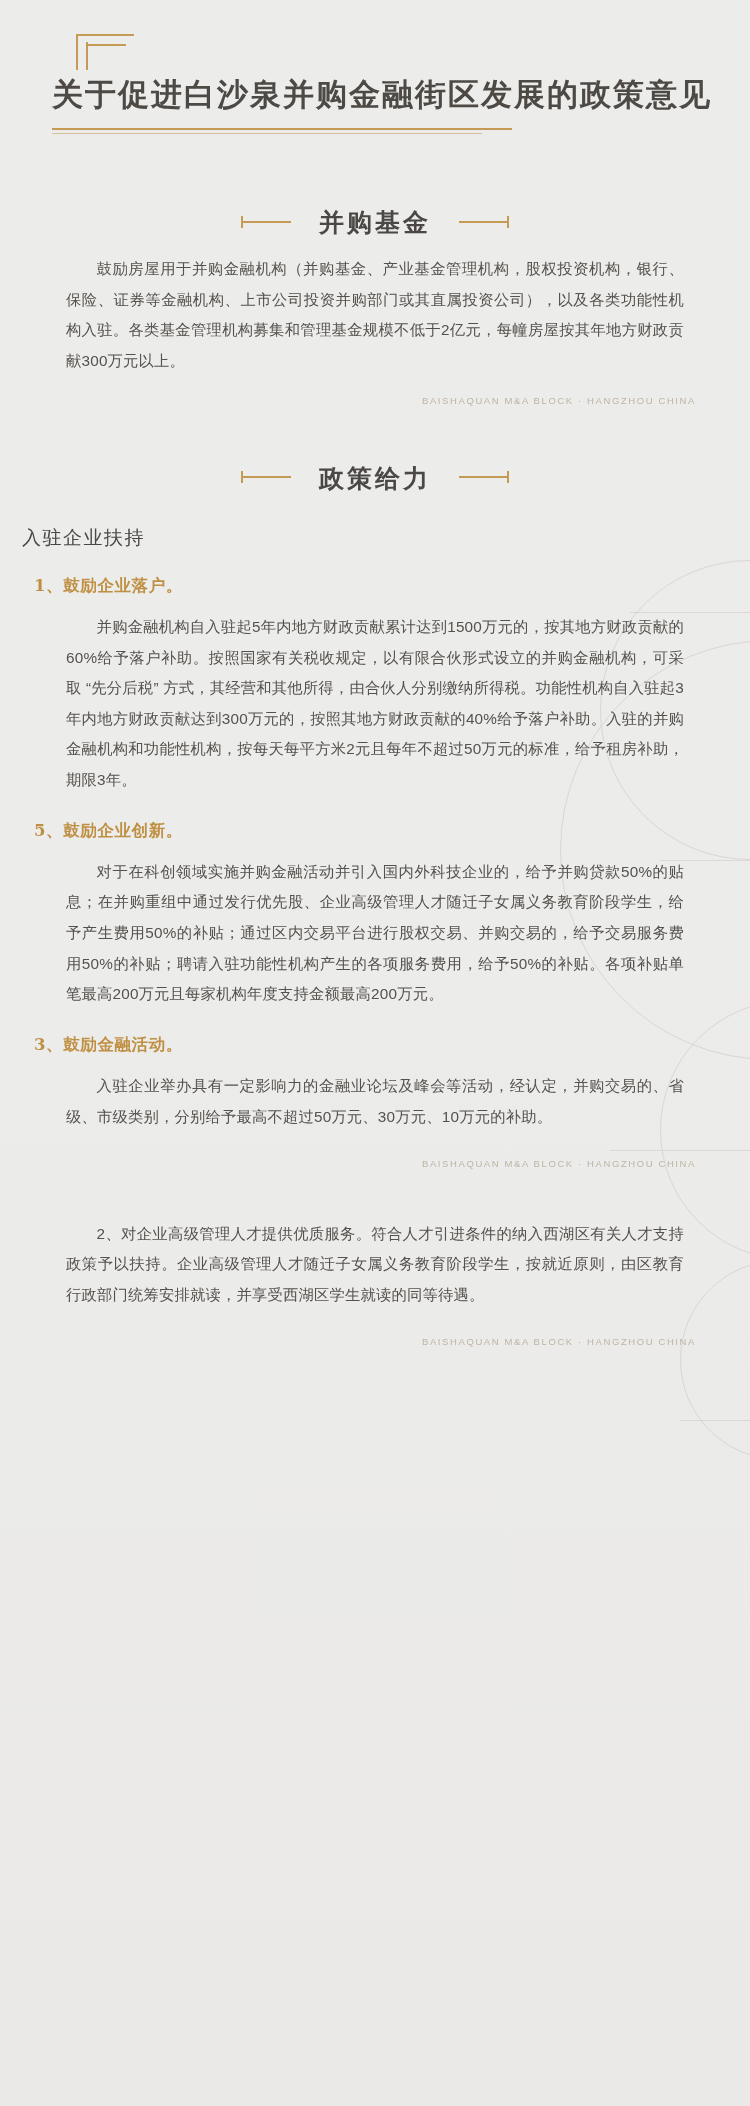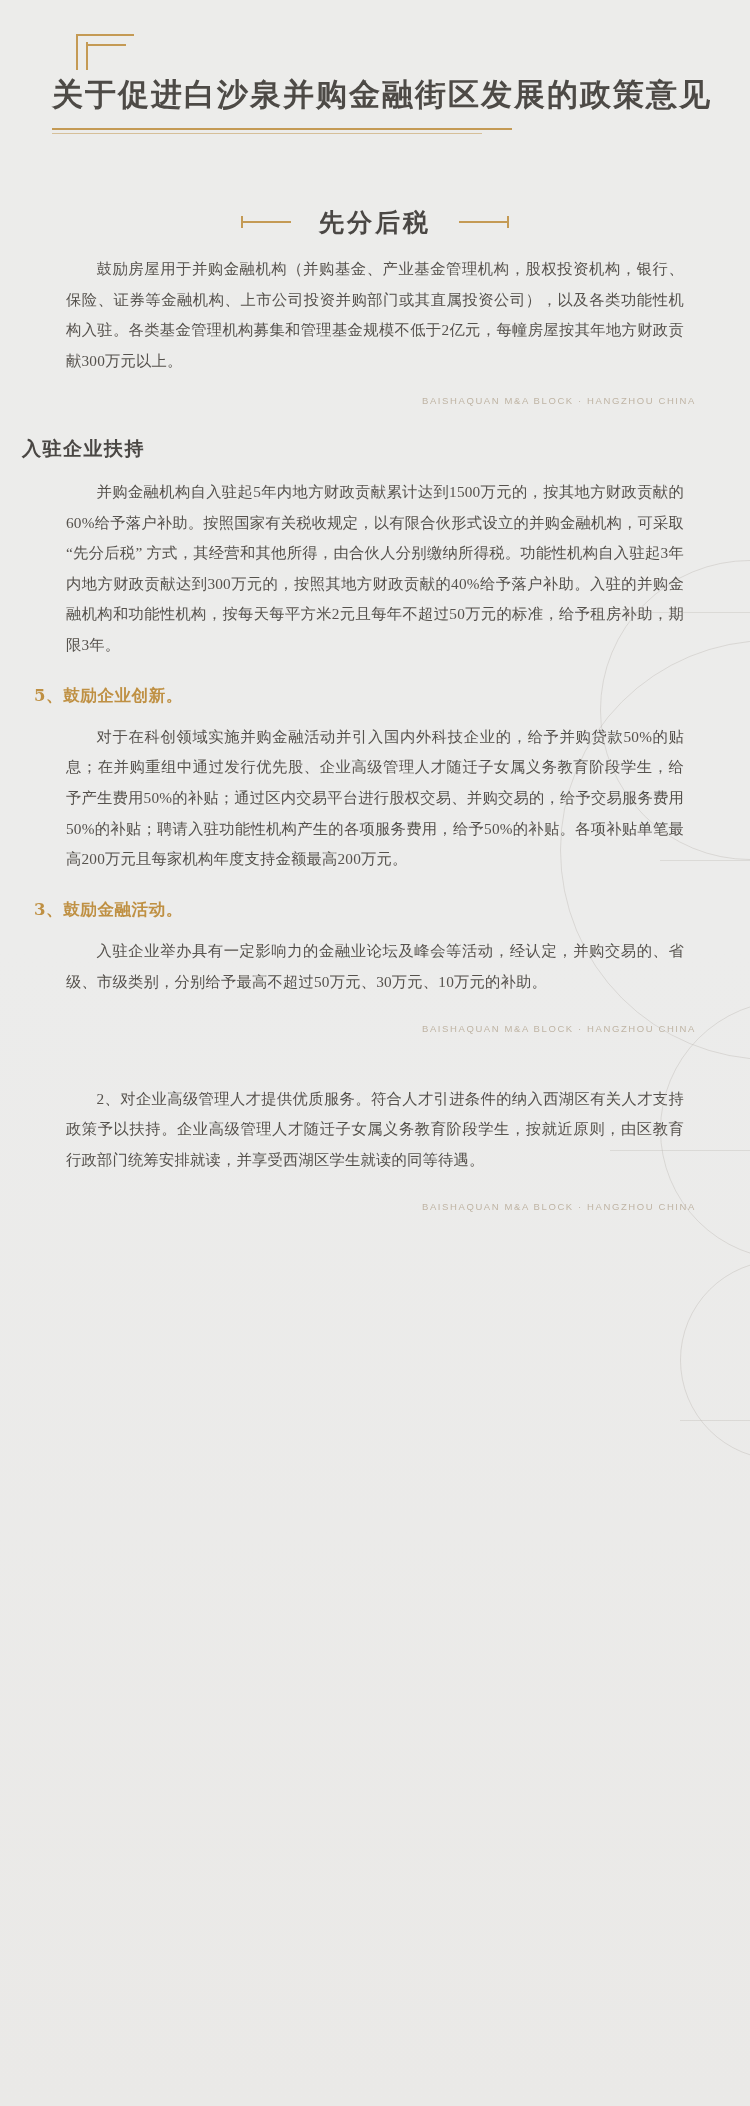--- a/index.html
+++ b/index.html
@@ -104,34 +104,33 @@
     font-family: "DejaVu Serif", "Liberation Serif", serif;
     font-weight: bold;
     font-size: 25px;
     letter-spacing: 3px;
     color: #4a4744;
   }
 
   
   .body-block {
     margin: 4px 66px 0 66px;
-    font-family: Liberation Serif, serif;
   }
   .para {
     font-size: 15.3px;
     line-height: 2.0;
     color: #55514c;
     text-align: justify;
     text-indent: 2em;
     letter-spacing: 0.2px;
   }
 
   .sub-head {
     font-family: "DejaVu Serif", "Liberation Serif", serif;
-    font-weight: bold;
+    font-weight: normal;
     font-size: 19px;
     color: #4a4744;
     letter-spacing: 1.5px;
     margin: 30px 0 8px 22px;
   }
   .item-head {
     font-family: "DejaVu Serif", "Liberation Serif", serif;
     font-weight: bold;
     font-size: 16.5px;
     color: #bf9043;
@@ -182,34 +181,46 @@
     <div class="main-title">关于促进白沙泉并购金融街区发展的政策意见</div>
     <div class="title-rule"></div>
     <div class="title-rule-thin"></div>
   </div>
 
   <div class="section-head">
     <span class="deco left">
         <i class="a"></i>
         <i class="b"></i>
       </span>
-    <span class="section-title">先分后税</span>
+    <span class="section-title">并购基金</span>
     <span class="deco right">
         <i class="a"></i>
         <i class="b"></i>
       </span>
   </div>
   <div class="body-block">
     <p class="para">鼓励房屋用于并购金融机构（并购基金、产业基金管理机构，股权投资机构，银行、保险、证券等金融机构、上市公司投资并购部门或其直属投资公司），以及各类功能性机构入驻。各类基金管理机构募集和管理基金规模不低于2亿元，每幢房屋按其年地方财政贡献300万元以上。</p>
   </div>
   <div class="wm">BAISHAQUAN M&amp;A BLOCK · HANGZHOU CHINA</div>
 
+  <div class="section-head">
+    <span class="deco left">
+        <i class="a"></i>
+        <i class="b"></i>
+      </span>
+    <span class="section-title">政策给力</span>
+    <span class="deco right">
+        <i class="a"></i>
+        <i class="b"></i>
+      </span>
+  </div>
 
   <div class="sub-head">入驻企业扶持</div>
 
+  <div class="item-head">1、鼓励企业落户。</div>
   <div class="body-block">
     <p class="para">并购金融机构自入驻起5年内地方财政贡献累计达到1500万元的，按其地方财政贡献的60%给予落户补助。按照国家有关税收规定，以有限合伙形式设立的并购金融机构，可采取 “先分后税” 方式，其经营和其他所得，由合伙人分别缴纳所得税。功能性机构自入驻起3年内地方财政贡献达到300万元的，按照其地方财政贡献的40%给予落户补助。入驻的并购金融机构和功能性机构，按每天每平方米2元且每年不超过50万元的标准，给予租房补助，期限3年。</p>
   </div>
 
   <div class="item-head">5、鼓励企业创新。</div>
   <div class="body-block">
     <p class="para">对于在科创领域实施并购金融活动并引入国内外科技企业的，给予并购贷款50%的贴息；在并购重组中通过发行优先股、企业高级管理人才随迁子女属义务教育阶段学生，给予产生费用50%的补贴；通过区内交易平台进行股权交易、并购交易的，给予交易服务费用50%的补贴；聘请入驻功能性机构产生的各项服务费用，给予50%的补贴。各项补贴单笔最高200万元且每家机构年度支持金额最高200万元。</p>
   </div>
 
   <div class="item-head">3、鼓励金融活动。</div>

